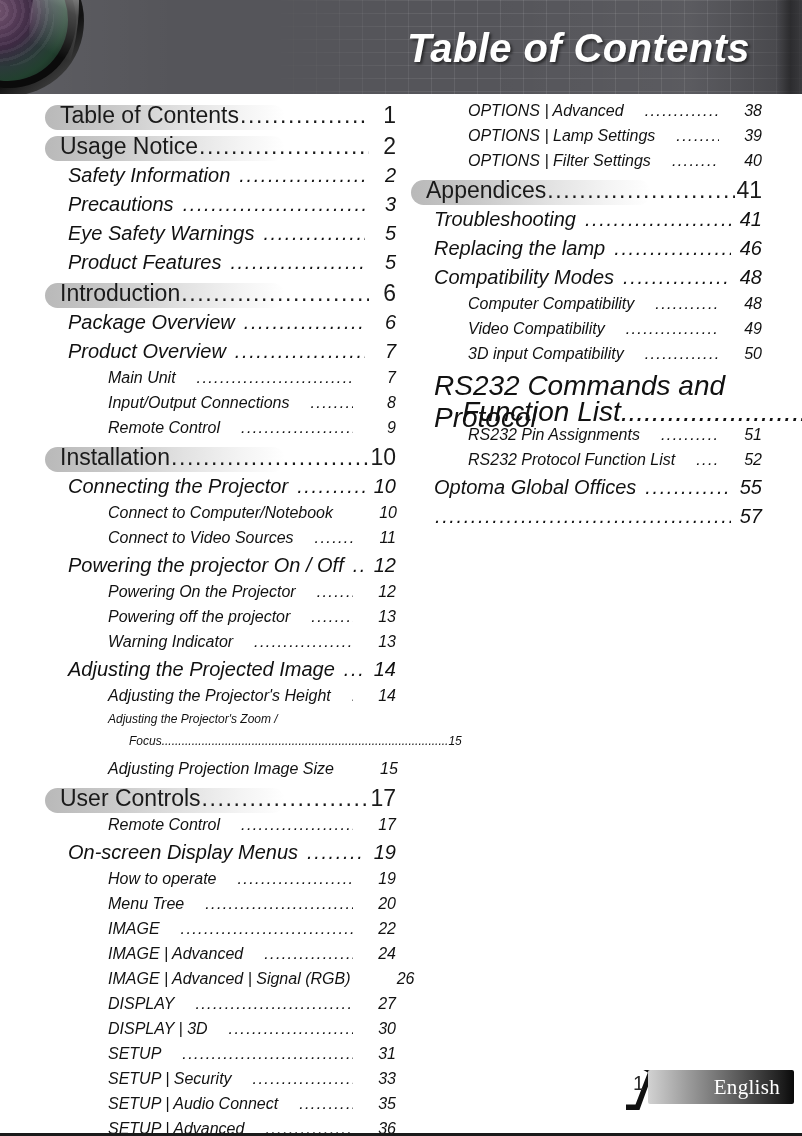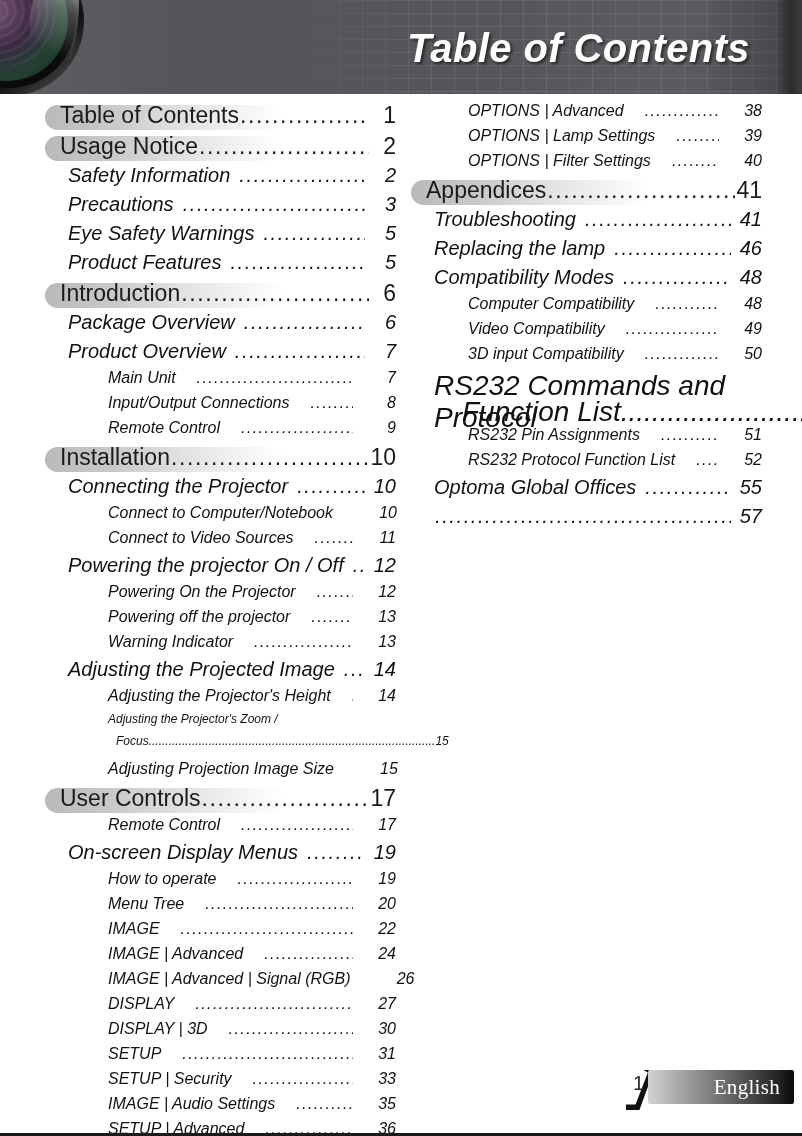--- a/index.html
+++ b/index.html
@@ -212,20 +212,21 @@
     color: #111111;
     white-space: normal;
   }
   .lvl3-wrap .line1 { display: block; height: 22px; }
   .lvl3-wrap .line2 {
     display: flex;
     align-items: baseline;
     height: 26px;
     white-space: nowrap;
     padding-left: 8px;
+    margin-left: 13px;
   }
 
   
   .col-right .lvl3 { margin-left: 56px; }
 
   
   .footer {
     position: absolute;
     left: 0;
     bottom: 0;
@@ -475,21 +476,21 @@
         <span class="label">SETUP</span>
         <span class="dots">......................................................................................</span>
         <span class="page">31</span>
       </div>
       <div class="entry lvl3">
         <span class="label">SETUP | Security</span>
         <span class="dots">......................................................................................</span>
         <span class="page">33</span>
       </div>
       <div class="entry lvl3">
-        <span class="label">IMAGE | Audio Settings</span>
+        <span class="label">SETUP | Audio Connect</span>
         <span class="dots">......................................................................................</span>
         <span class="page">35</span>
       </div>
       <div class="entry lvl3">
         <span class="label">SETUP | Advanced</span>
         <span class="dots">......................................................................................</span>
         <span class="page">36</span>
       </div>
     </div>
   <div class="col col-right" id="col-right">

